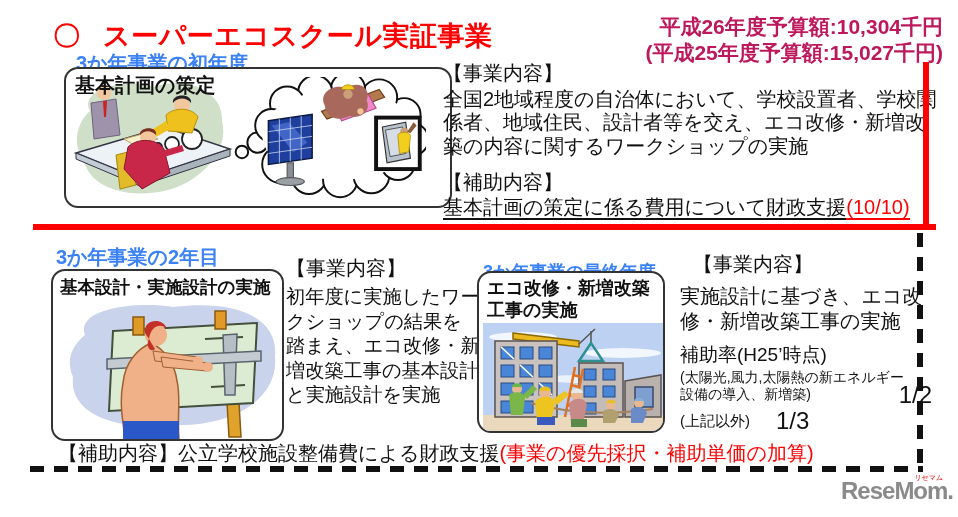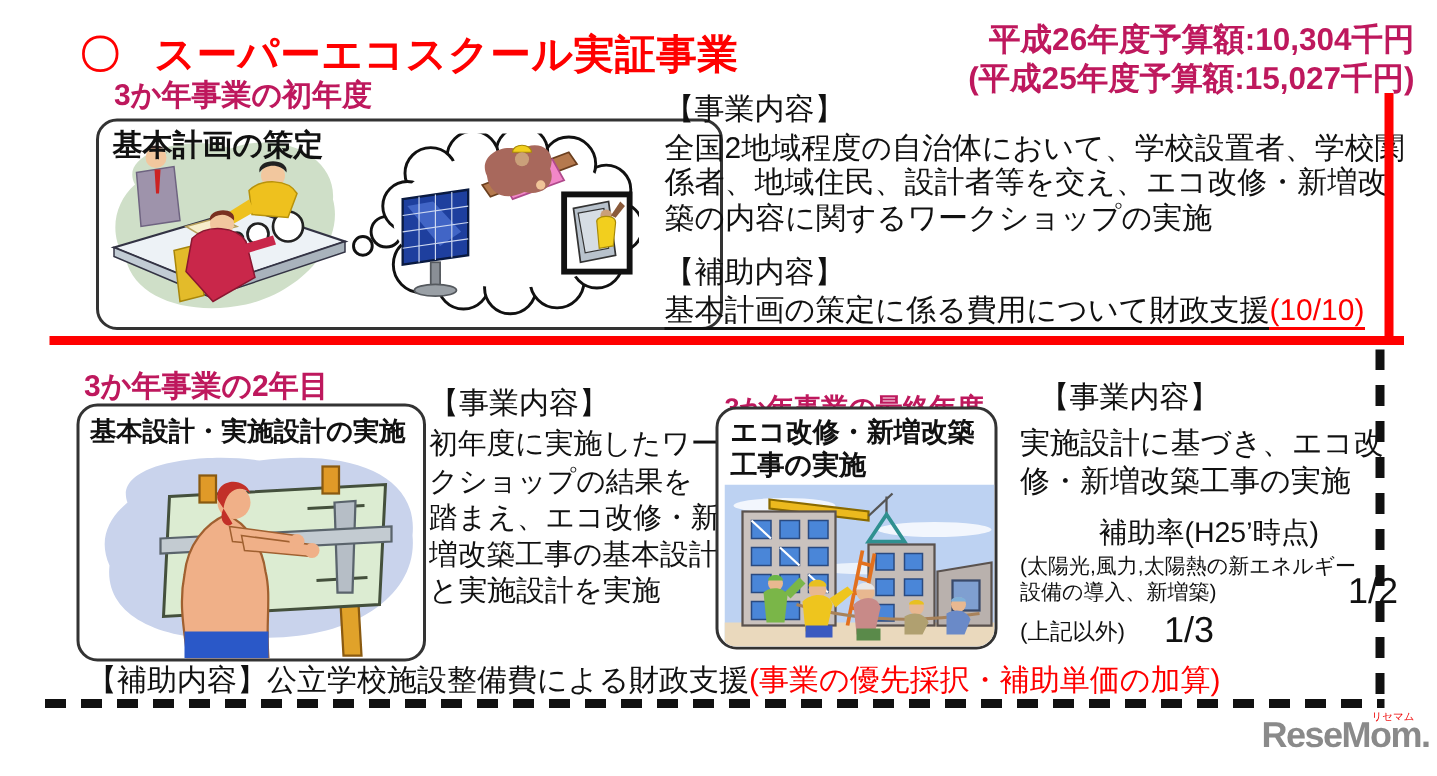--- a/index.html
+++ b/index.html
@@ -9,21 +9,21 @@
     font-family:"Liberation Sans","DejaVu Sans",sans-serif; color:#111;
     overflow:hidden;
   }
   .abs { position:absolute; }
 
   
   .title-bullet { left:53px; top:18px; font-size:27px; font-weight:bold; color:#f00; }
   .main-title   { left:103px; top:18px; font-size:27px; font-weight:bold; color:#f00; letter-spacing:0.5px; }
   .budget { right:15px; top:14px; text-align:right; font-size:21px; font-weight:bold; line-height:26px; color:#be185d; }
 
-  .sec-heading { font-size:20px; font-weight:bold; color:#be185d; }
+  .sec-heading { font-size:20px; font-weight:bold; color:#3b82f6; }
 
   
   .pic-box { border:2px solid #333; border-radius:14px; background:#fff; overflow:hidden; }
   .pic-box .box-label { position:absolute; left:9px; top:4px; font-size:20px; font-weight:bold; line-height:24px; z-index:3; }
   .pic-box svg { position:absolute; }
 
   
   .col { line-height:23.5px; font-size:20px; }
   .bracket-title { font-size:20px; }
   .u-black { border-bottom:2px solid #111; }
@@ -58,21 +58,21 @@
   <div class="abs title-bullet">〇</div>
   <div class="abs main-title">スーパーエコスクール実証事業</div>
 
   <div class="abs budget">
     <div>平成26年度予算額:10,304千円</div>
     <div>(平成25年度予算額:15,027千円)</div>
   </div>
 
   <div class="abs sec-heading" style="left:76px; top:50px;">3か年事業の初年度</div>
 
-  <div class="abs pic-box" style="left:64px; top:79px; width:418px; height:141px;">
+  <div class="abs pic-box" style="left:64px; top:67px; width:388px; height:141px;">
     <div class="box-label">基本計画の策定</div>
 
     <svg style="left:0;top:0;" width="170" height="137" viewBox="0 0 170 137">
       <path d="M24,42 C12,20 62,8 88,18 C120,6 158,22 156,52 C164,82 134,114 98,122 C60,130 24,118 18,92 C6,76 10,54 24,42 Z" fill="#cfdfc8"></path>
       <polygon points="10,84 98,58 164,80 74,110" fill="#edf2f6" stroke="#334" stroke-width="1.5"></polygon>
       <polygon points="10,84 74,110 74,117 10,90" fill="#c2ccd4" stroke="#334" stroke-width="1"></polygon>
       <polygon points="74,110 164,80 164,87 74,117" fill="#a9b3bc" stroke="#334" stroke-width="1"></polygon>
       <polygon points="58,70 80,64 92,70 68,76" fill="#f7eecb" stroke="#b9a25e" stroke-width="1"></polygon>
       <circle cx="92" cy="78" r="4" fill="#ffffff" stroke="#222" stroke-width="1.8"></circle>
       <circle cx="106" cy="75" r="7" fill="#ffffff" stroke="#222" stroke-width="1.8"></circle>
@@ -272,21 +272,21 @@
         <circle cx="156" cy="80" r="5" fill="#e8b890"></circle>
           <path d="M151,78 C151,74 161,74 161,78 Z" fill="#7fb0d8"></path>
         <path d="M148,86 C154,82 162,84 164,90 L160,100 L148,100 Z" fill="#6a8ac8"></path>
       </g>
     </svg>
   </div>
 
   <div class="abs" style="left:680px; top:251px; width:252px;">
     <div class="bracket-title" style="margin-left:13px;">【事業内容】</div>
     <div style="margin-top:6px; font-size:20px; line-height:25px;">実施設計に基づき、エコ改修・新増改築工事の実施</div>
-    <div class="subsidy-head" style="margin-top:8px;text-align:center;">補助率(H25’時点)</div>
+    <div class="subsidy-head" style="margin-top:8px;">補助率(H25’時点)</div>
     <div style="position:relative; margin-top:1px;">
       <div class="subsidy-small" style="width:232px;">(太陽光,風力,太陽熱の新エネルギー設備の導入、新増築)</div>
       <div class="ratio-big abs" style="right:0; top:12px;">1/2</div>
     </div>
     <div style="margin-top:4px; display:flex; align-items:center;">
       <span style="font-size:15px;">(上記以外)</span>
       <span class="ratio-big" style="margin-left:26px;">1/3</span>
     </div>
   </div>
 

